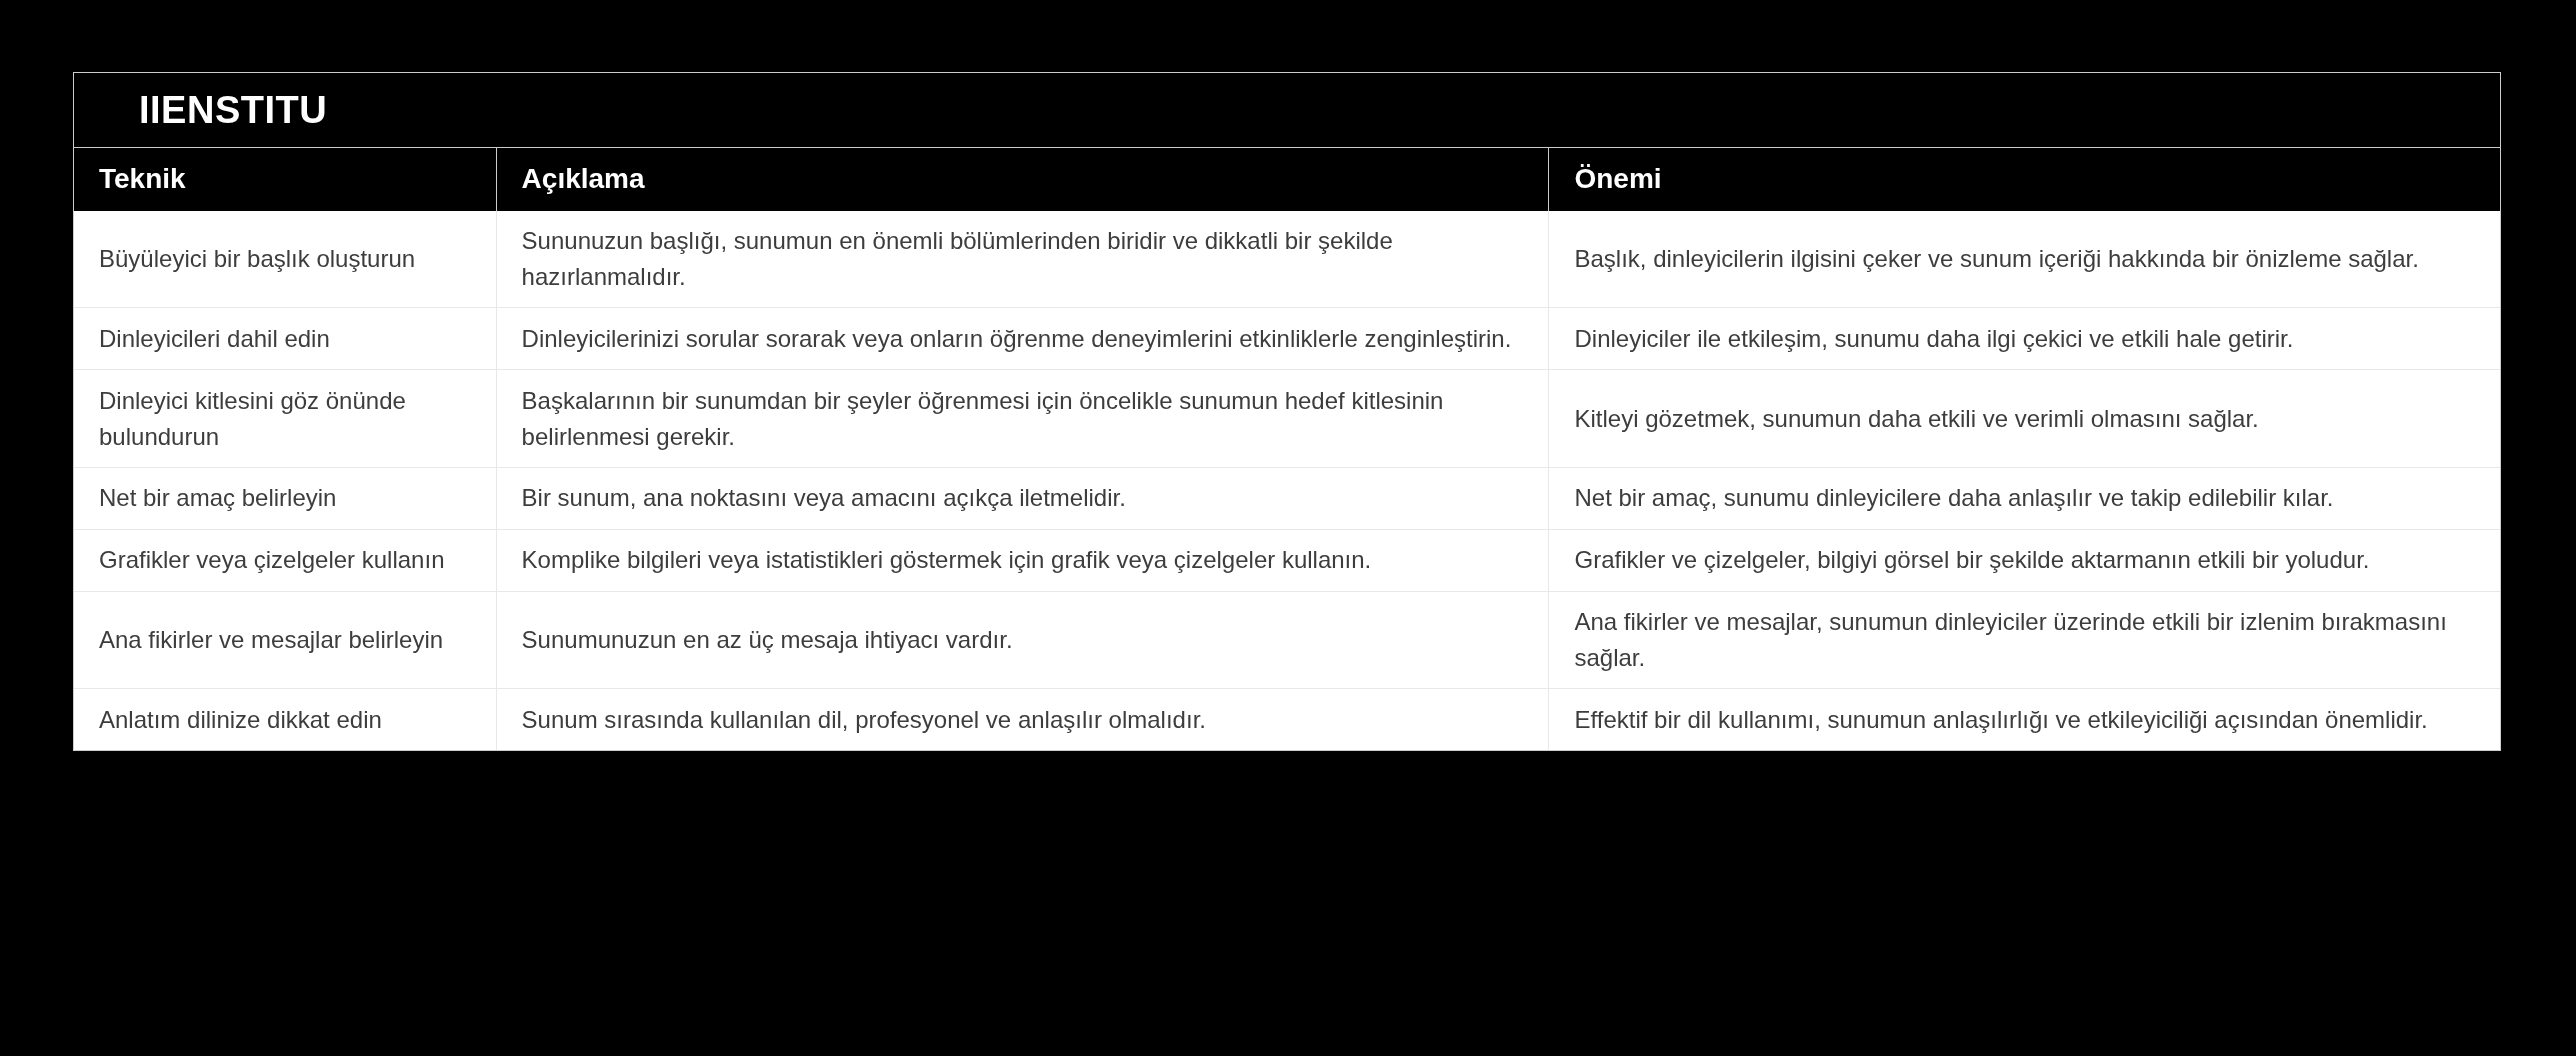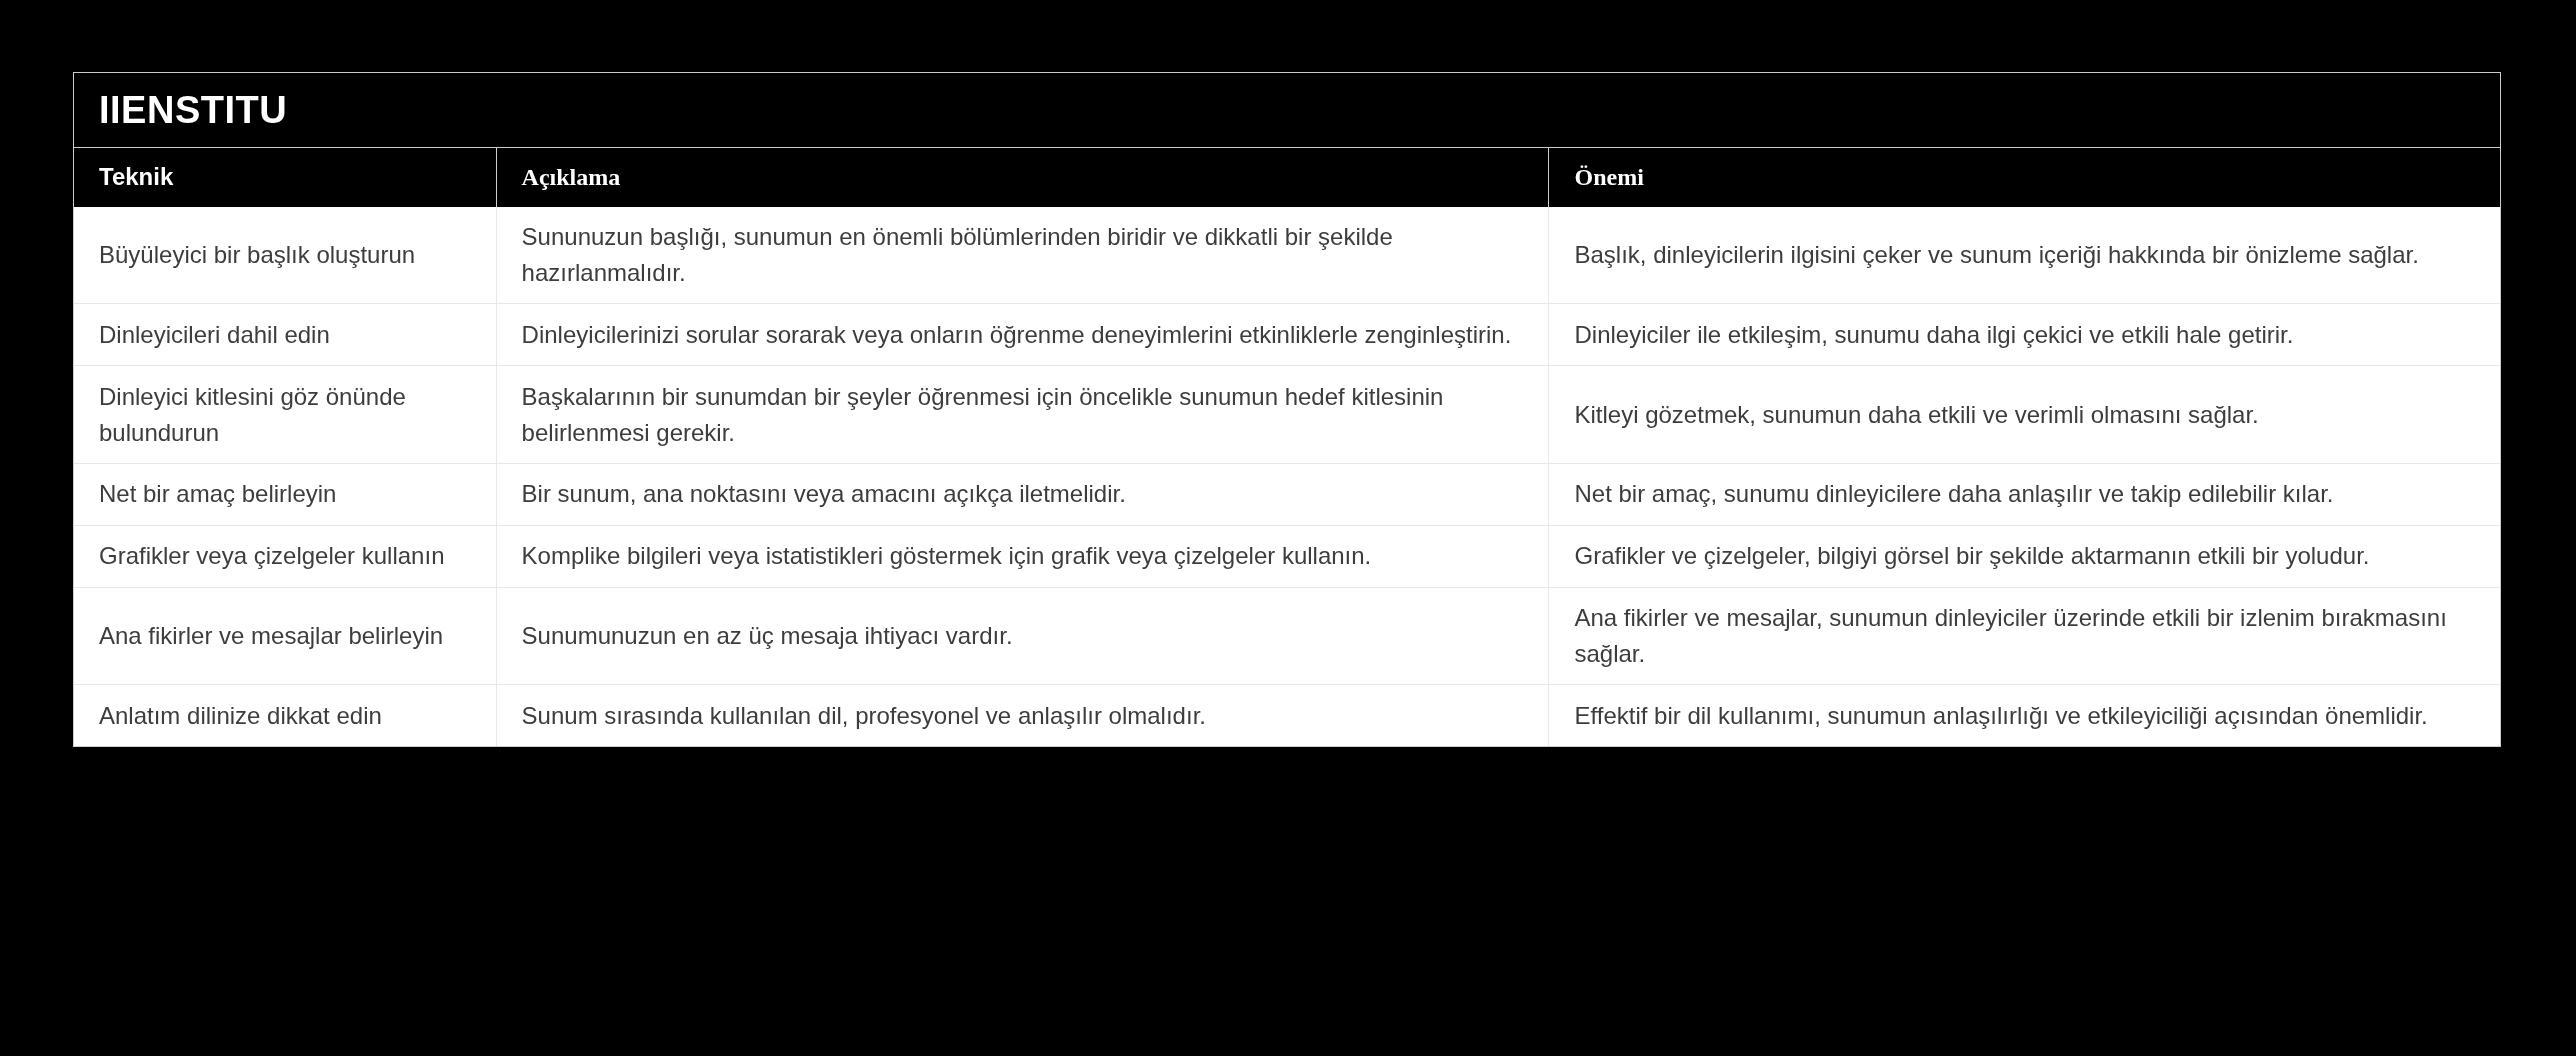--- a/index.html
+++ b/index.html
@@ -24,39 +24,40 @@
     height: 74px;
     display: flex;
     align-items: center;
     padding: 0 25px;
   }
   .title-bar .brand {
     color: #ffffff;
     font-size: 38px;
     font-weight: 700;
     letter-spacing: 0.5px;
+    margin-left: 40px;
   }
   table {
     width: 100%;
     border-collapse: collapse;
     table-layout: fixed;
   }
   col.c1 { width: 17.4%; }
   col.c2 { width: 43.4%; }
   col.c3 { width: 39.2%; }
   thead th {
     background: #000000;
     color: #ffffff;
     text-align: left;
-    font-size: 24px;
+    font-size: 28px;
     font-weight: 700;
     padding: 15.3px 25px;
     vertical-align: middle;
   }
-  thead th + th { border-left: 1.9px solid #cccccc; font-family: Liberation Serif, serif; }
+  thead th + th { border-left: 1.9px solid #cccccc; }
   tbody td {
     background: #ffffff;
     color: #3d3d3d;
     font-size: 24px;
     line-height: 1.5;
     padding: 12.4px 25px;
     vertical-align: middle;
     border-top: 1.9px solid #e8e8e8;
   }
   tbody td + td { border-left: 1.9px solid #e8e8e8; }

